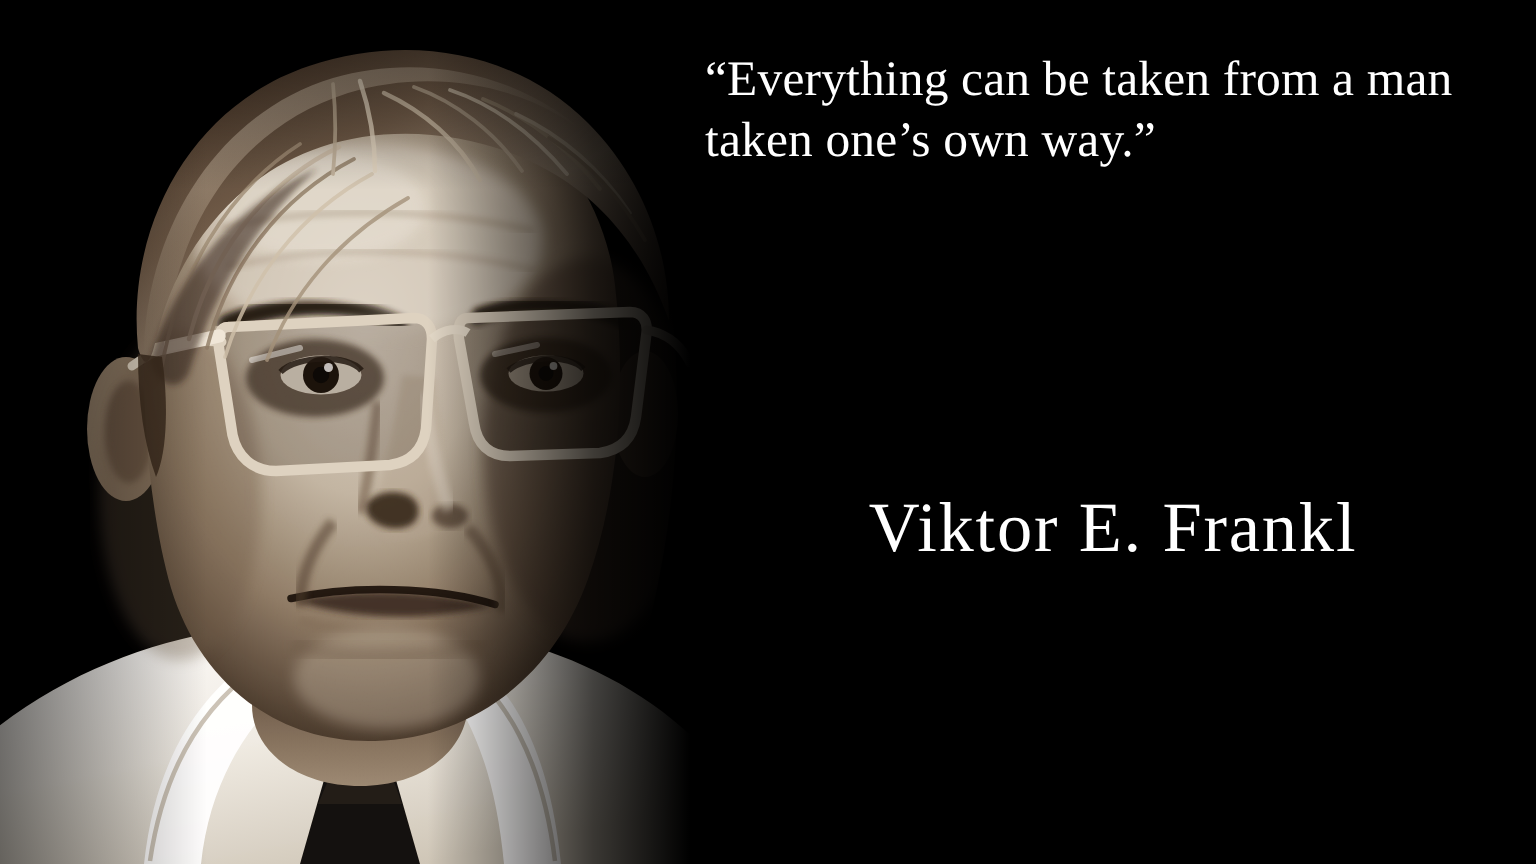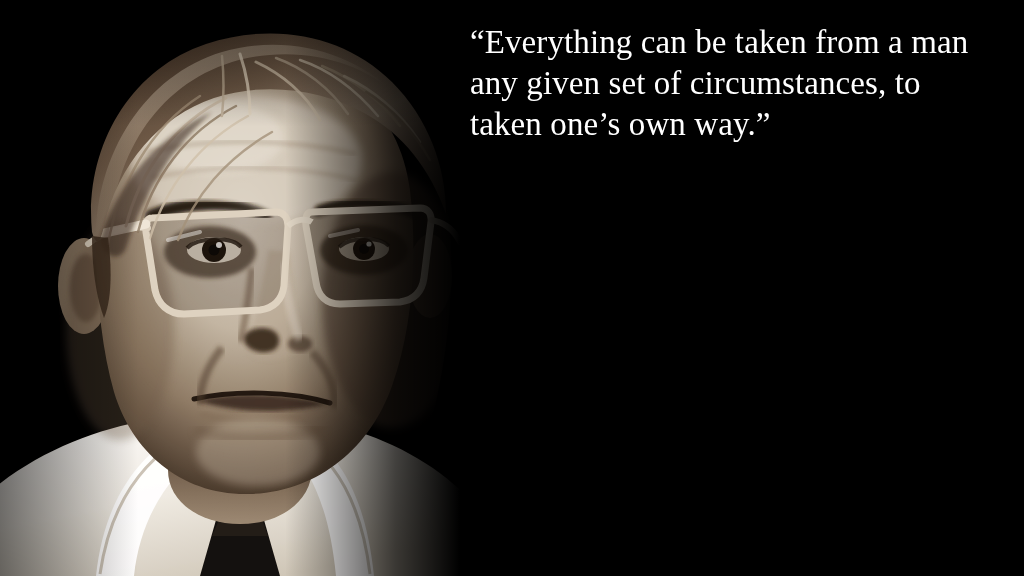--- a/index.html
+++ b/index.html
@@ -22,21 +22,21 @@
     left:0; top:0;
     width:460px; height:576px;
     overflow:hidden;
     background:#000;
   }
   #portrait-svg { display:block; width:460px; height:576px; }
 
   
   #text-panel {
     position:absolute;
-    left:460px; top:0;
+    left:460px; top:11px;
     width:564px; height:512px;
   }
 
   #quote-block {
     position:absolute;
     left:10px; top:22px;
     width:546px;
   }
   .quote-line {
     color:#ffffff;
@@ -289,20 +289,22 @@
       <rect x="0" y="0" width="460" height="576" fill="url(#gFadeRight)"></rect>
       <rect x="0" y="0" width="460" height="576" fill="url(#gFadeLeft)"></rect>
       <rect x="0" y="0" width="460" height="576" fill="url(#gFadeTop)"></rect>
     </svg>
   </div>
 
   <div id="text-panel">
 
     <div id="quote-block">
       <div class="quote-line">“Everything can be taken from a man</div>
-      <div class="quote-line">any given set of circumstances, to</div>
       <div class="quote-line">taken one’s own way.”</div>
     </div>
 
+    <div id="attribution">
+      <div id="attribution-name">Viktor E. Frankl</div>
+    </div>
 
   </div>
 
 </div>
 
 </body></html>

